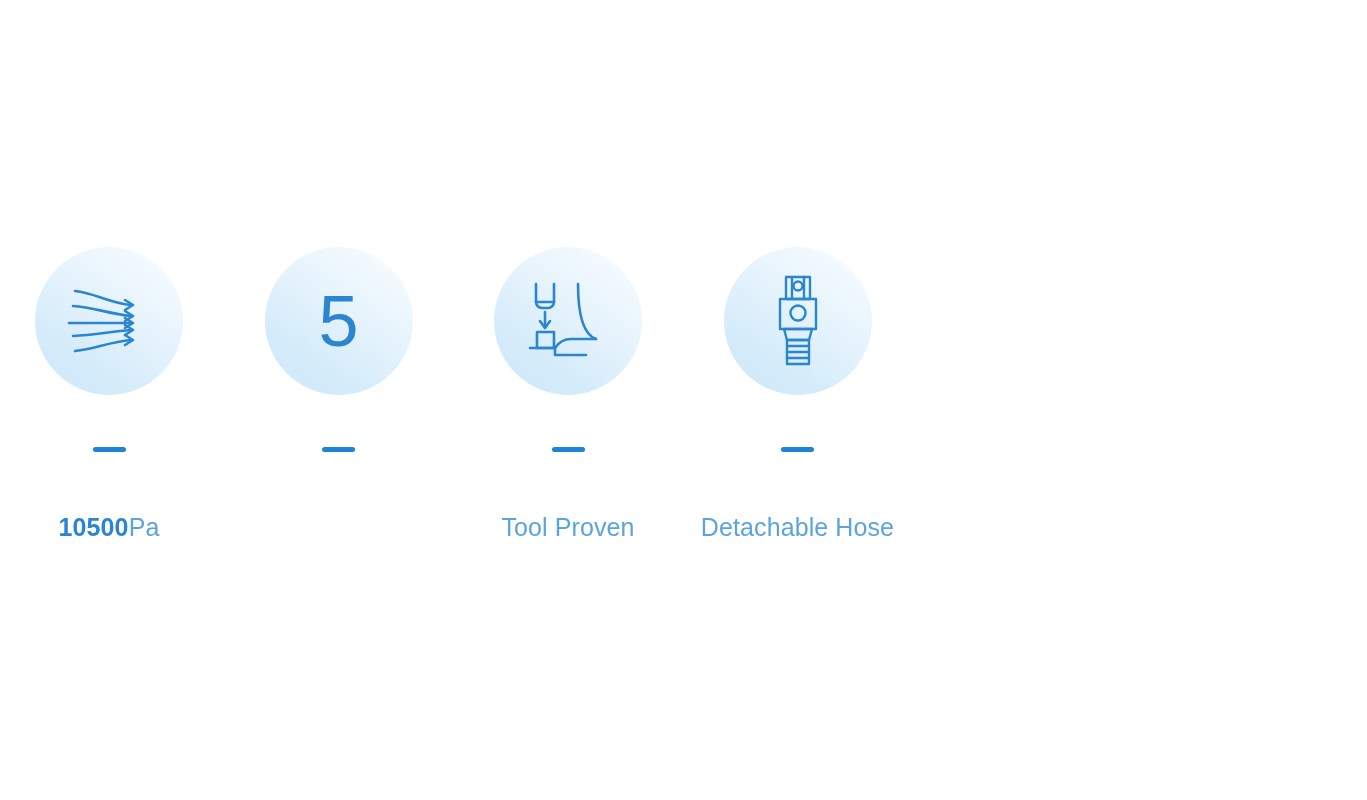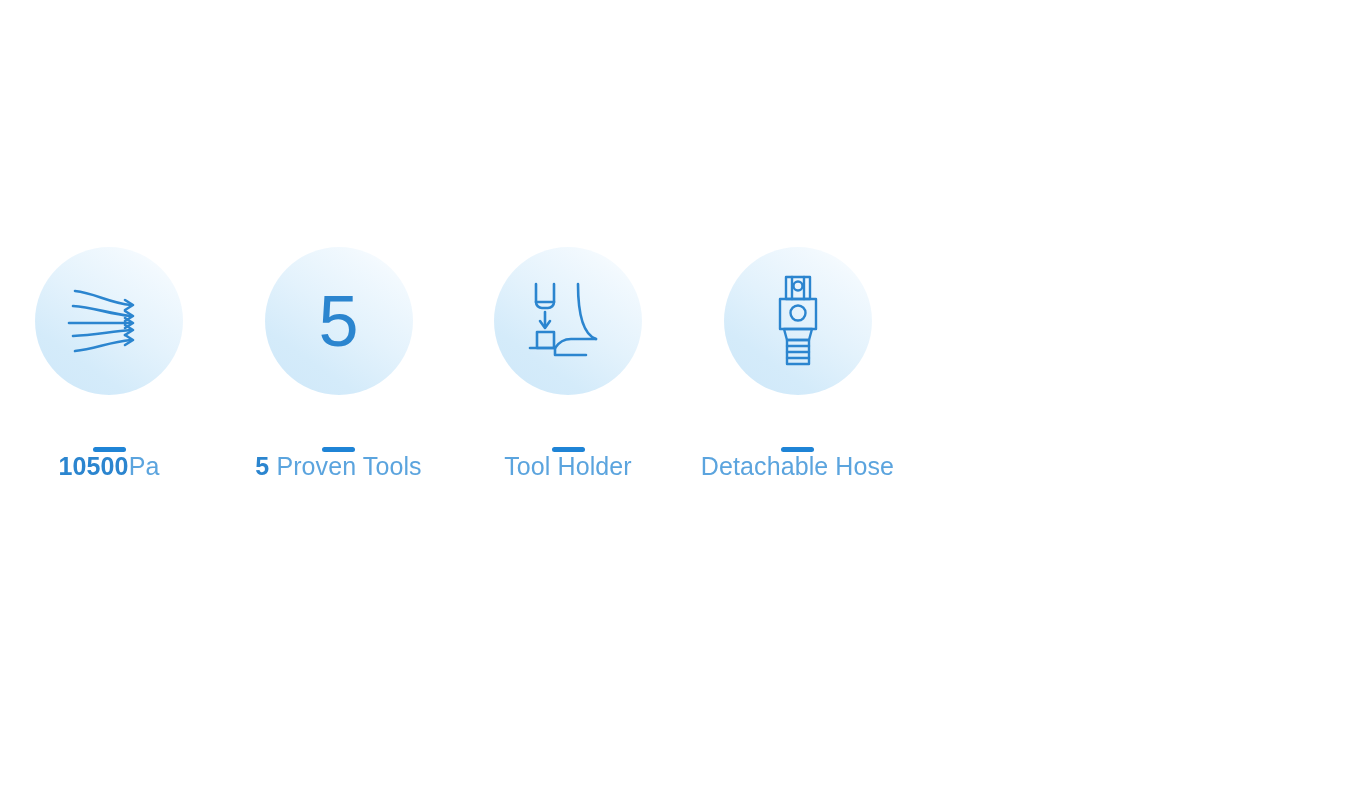--- a/index.html
+++ b/index.html
@@ -56,20 +56,21 @@
 
   .divider-dash {
     margin-top: 52px;
     width: 33px;
     height: 5px;
     border-radius: 3px;
     background: #1f84d6;
   }
 
   .feature-label {
+    margin-top: 61px;
     font-size: 25px;
     line-height: 28px;
     letter-spacing: 0.1px;
     white-space: nowrap;
     text-align: right;
     color: #5ba4de;
     font-weight: 400;
   }
   .feature-label .lead {
     font-weight: 700;
@@ -103,44 +104,41 @@
       <span class="lead">10500</span><span>Pa</span>
     </div>
   </div>
 
 
   <div class="feature-item">
     <div class="icon-circle">
       <span style="font-size:72px;line-height:72px;color:#2b85cf;font-weight:300;font-family:'Liberation Sans',sans-serif;">5</span>
     </div>
     <div class="divider-dash"></div>
-    <div class="feature-label">
-      <span class="lead">5</span><span> Proven Tools</span>
-    </div>
   </div>
 
   <div class="feature-item">
     <div class="icon-circle">
       <span>
         <svg width="80" height="78" viewBox="0 0 80 78" fill="none" stroke="#2b85cf" stroke-width="2.6" stroke-linecap="round" stroke-linejoin="round">
           <path d="M8 2 L8 20 a6 6 0 0 0 6 6 L20 26 a6 6 0 0 0 6 -6 L26 2"></path>
           <path d="M8 20 L26 20"></path>
           <path d="M17 30 L17 44"></path>
           <path d="M12 39 L17 46 L22 39"></path>
           <rect x="9" y="50" width="17" height="16"></rect>
           <path d="M2 66 L27 66"></path>
           <path d="M50 2 C 50 28, 54 52, 68 57"></path>
           <path d="M68 57 L43 57 C 36 57, 31 60, 27 66"></path>
           <path d="M27 66 L27 73 L58 73"></path>
         </svg>
       </span>
     </div>
     <div class="divider-dash"></div>
     <div class="feature-label">
-      <span class="lead"></span><span>Tool Holder</span>
+      <span class="lead"></span><span>Tool Proven</span>
     </div>
   </div>
 
 
   <div class="feature-item">
     <div class="icon-circle">
       <span>
         <svg width="50" height="92" viewBox="0 0 50 92" fill="none" stroke="#2b85cf" stroke-width="2.4" stroke-linecap="round" stroke-linejoin="round">
           <rect x="13" y="2" width="24" height="22"></rect>
           <path d="M19 2 L19 24"></path>

